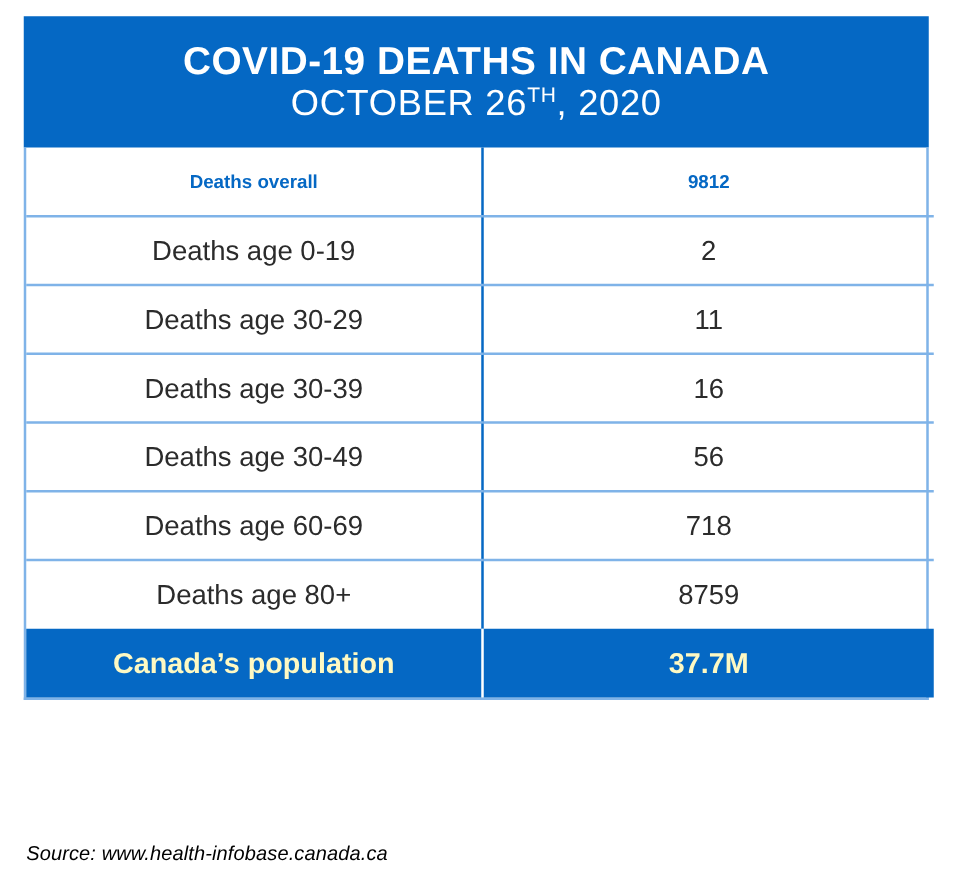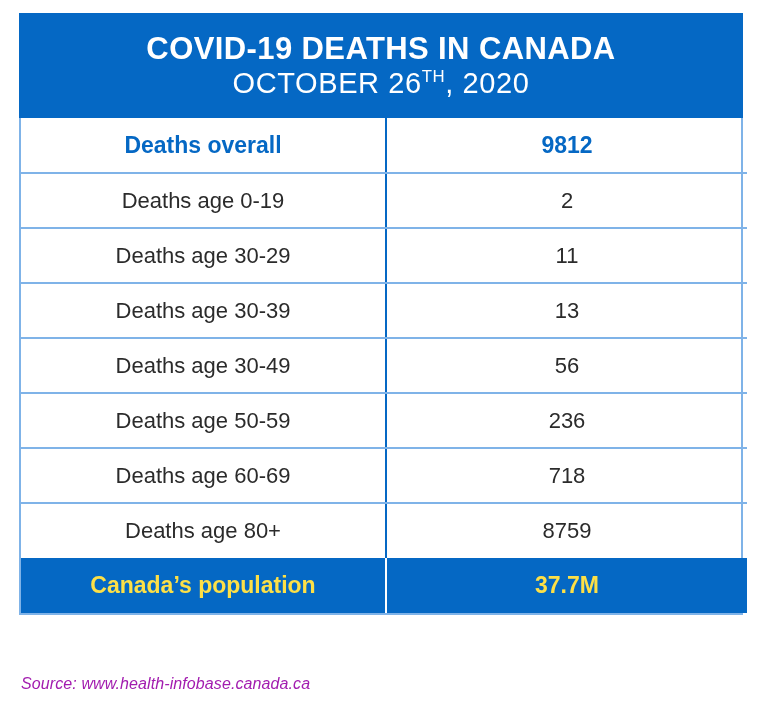--- a/index.html
+++ b/index.html
@@ -96,46 +96,46 @@
     border-right: 2px solid #0568C4;
   }
   .data-table td.col-value {
     width: 360px;
   }
 
   
   tr.row-overall td {
     color: #0568C4;
     font-weight: bold;
-    font-size: 23px;
+    font-size: 15px;
   }
 
   
   tr.row-population td {
     background: #0568C4;
-    color: #fde047;
+    color: #fef9c3;
     font-weight: bold;
     font-size: 23px;
     border-bottom: none;
   }
   tr.row-population td.col-label {
     border-right: 2px solid #ffffff;
   }
   tr.row-last-data td {
     border-bottom: none;
   }
 
   
   .source-note {
     position: absolute;
     left: 21px;
     top: 675px;
     font-size: 16px;
     font-style: italic;
-    color: #a21caf;
+    color: #000000;
     letter-spacing: 0.1px;
     white-space: nowrap;
   }
 </style>
 </head>
 <body>
 
 <div id="infographic">
 
   <div class="header-band">
@@ -159,32 +159,28 @@
           <td class="col-value">2</td>
         </tr>
 
         <tr>
           <td class="col-label">Deaths age 30-29</td>
           <td class="col-value">11</td>
         </tr>
 
         <tr>
           <td class="col-label">Deaths age 30-39</td>
-          <td class="col-value">13</td>
+          <td class="col-value">16</td>
         </tr>
 
         <tr>
           <td class="col-label">Deaths age 30-49</td>
           <td class="col-value">56</td>
         </tr>
 
-        <tr>
-          <td class="col-label">Deaths age 50-59</td>
-          <td class="col-value">236</td>
-        </tr>
 
         <tr>
           <td class="col-label">Deaths age 60-69</td>
           <td class="col-value">718</td>
         </tr>
 
 
         <tr class="row-last-data">
           <td class="col-label">Deaths age 80+</td>
           <td class="col-value">8759</td>

